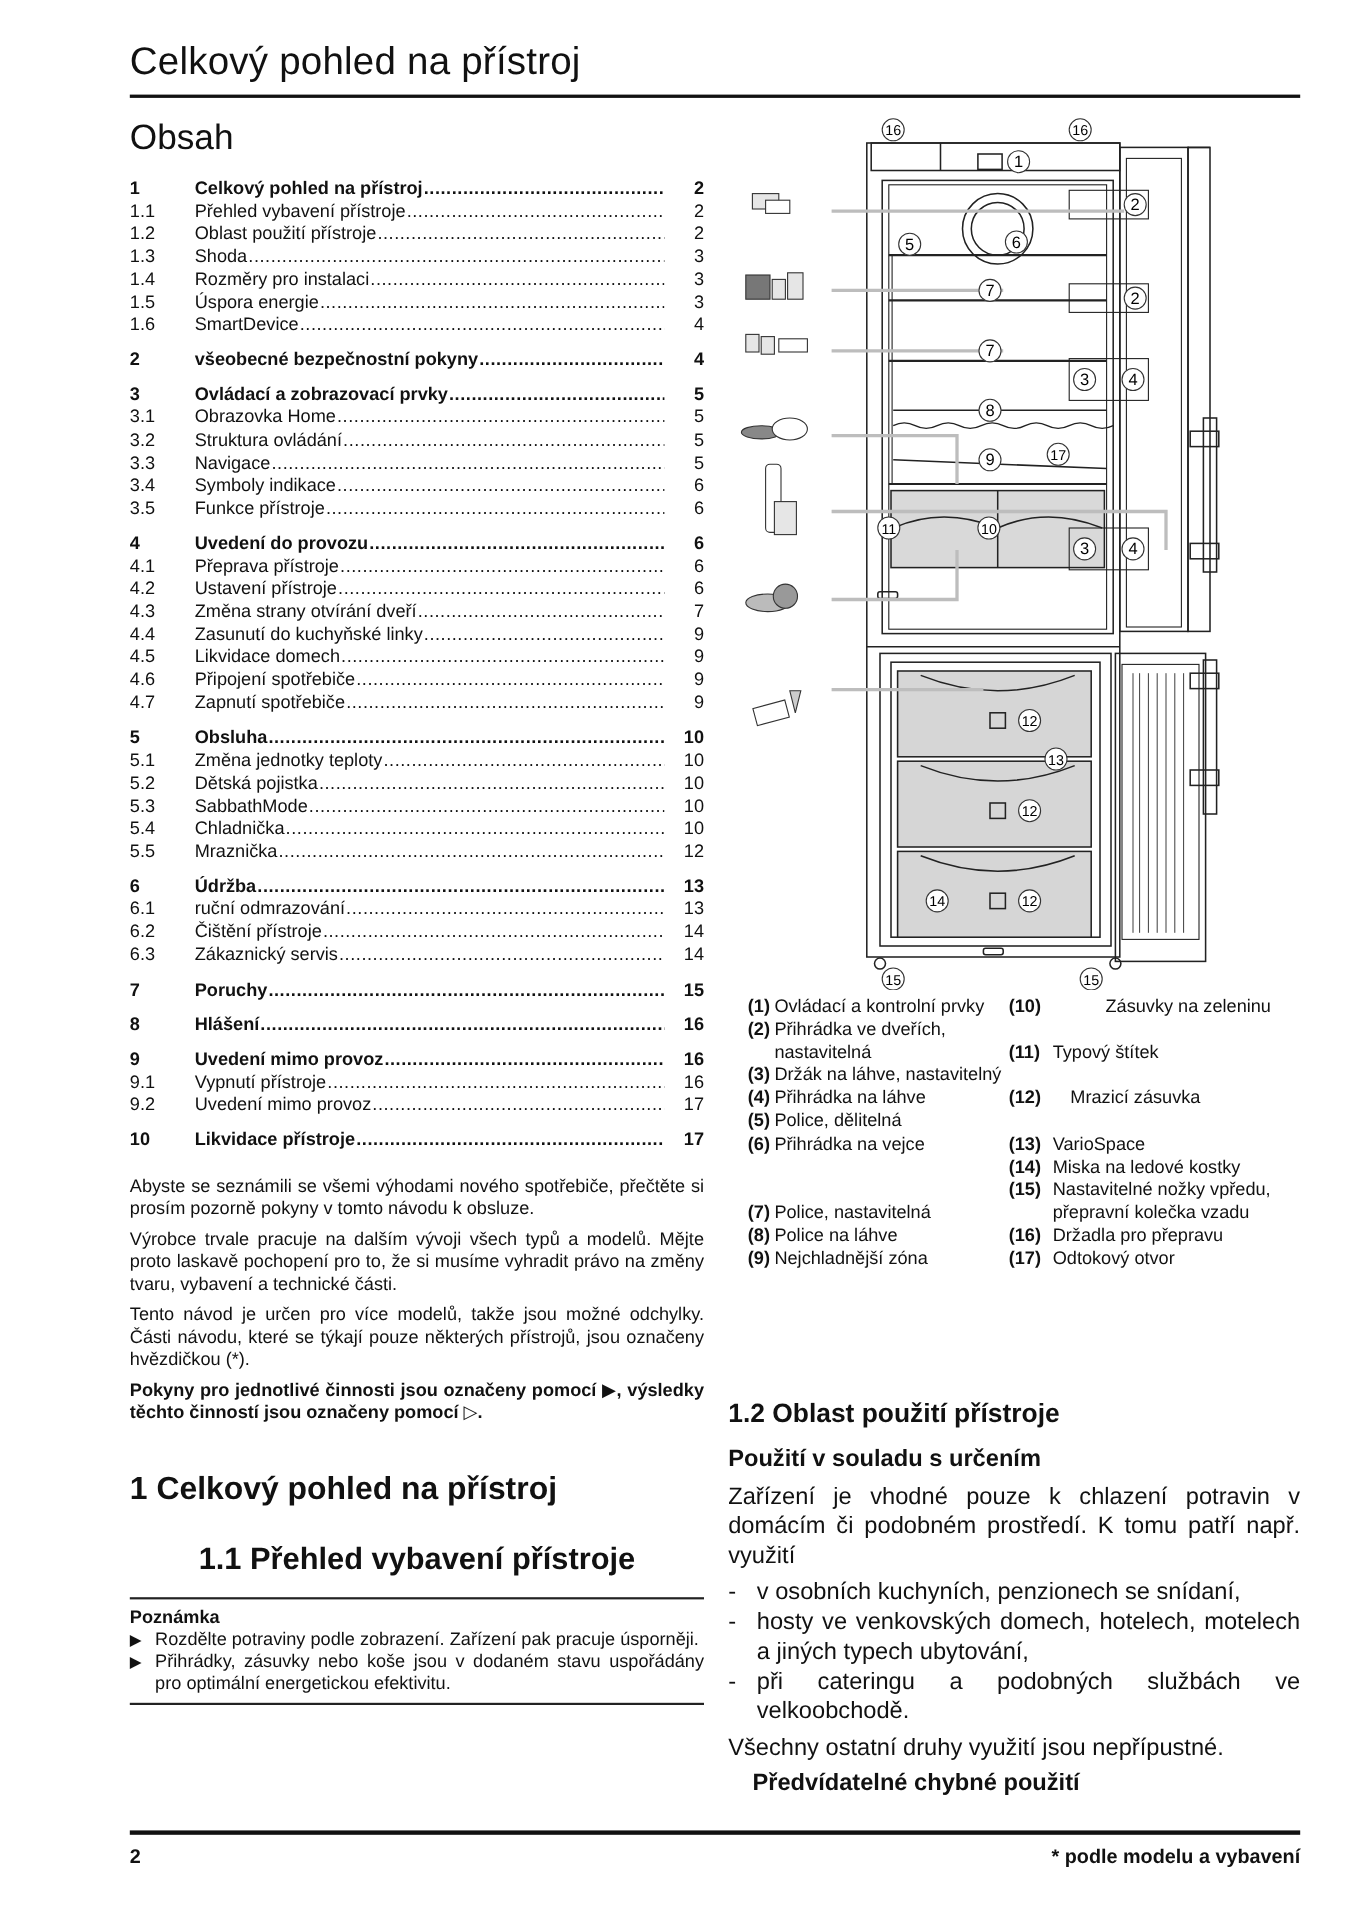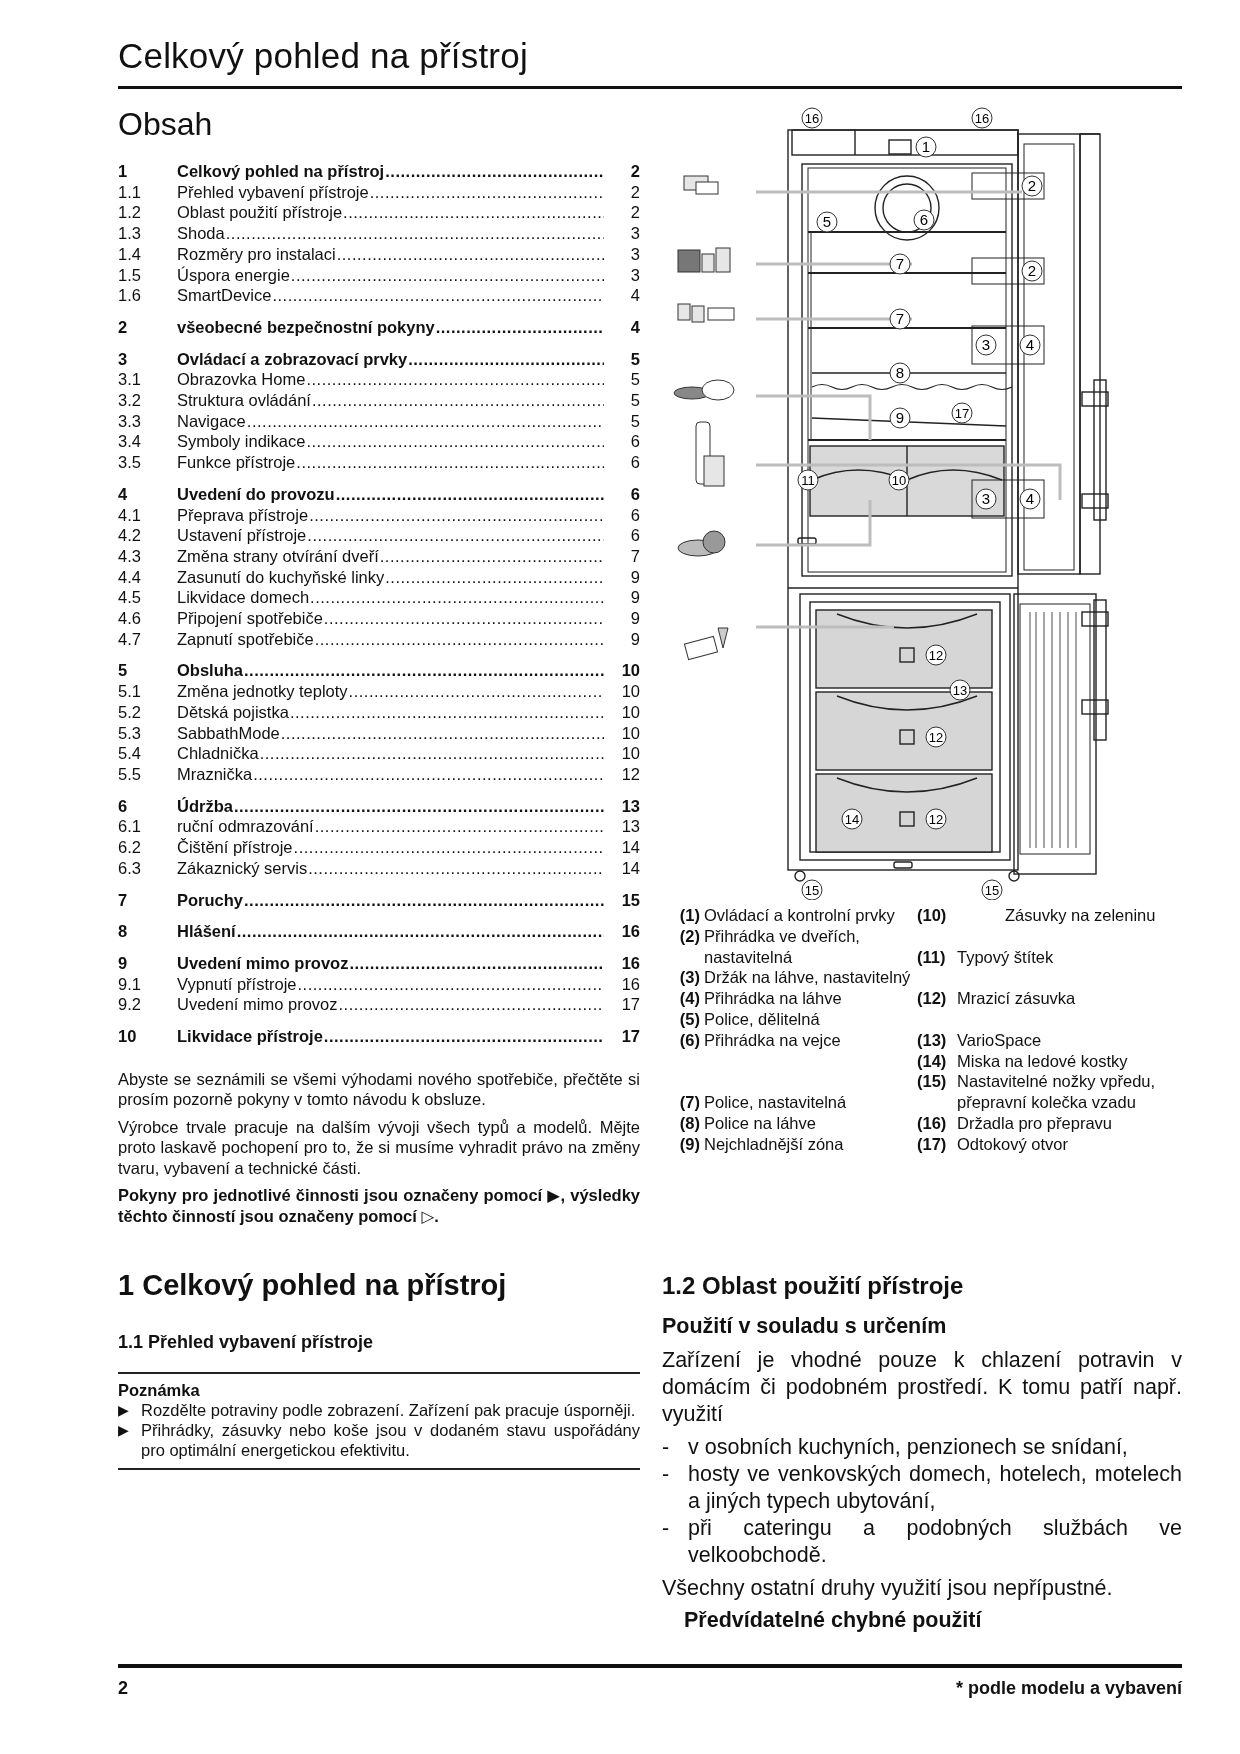--- a/index.html
+++ b/index.html
@@ -13,21 +13,21 @@
   .toc-row { display:flex; align-items:baseline; font-size:16.5px; line-height:20.7px; }
   .toc-row .num { width:59px; flex:none; }
   .toc-row .title { flex:none; white-space:nowrap; }
   .toc-row .dots { flex:1; overflow:hidden; white-space:nowrap; margin:0 10px 0 1px; }
   .toc-row .dots::after { content:"........................................................................................................................................"; letter-spacing:0.5px; }
   .toc-row .page { width:26px; flex:none; text-align:right; }
   .toc-row.bold { font-weight:bold; }
   .intro p { font-size:16.5px; line-height:20.5px; margin:0 0 7px 0; text-align:justify; }
   .intro p.bold { font-weight:bold; }
   .h1 { font-size:29px; font-weight:bold; margin:43px 0 0 0; }
-  .h2 { font-size:18px; font-weight:bold; margin:30px 0 0 0; }
+  .h2 { font-size:28px; font-weight:bold; margin:30px 0 0 0;text-align:center; }
   .note { border-top:2.5px solid #222; border-bottom:2.5px solid #222; margin-top:19px; padding:6px 0 8px 0; }
   .note-title { font-weight:bold; font-size:16.5px; line-height:20px; }
   .note-item { display:flex; font-size:16.5px; line-height:20px; text-align:justify; }
   .note-item .tri { width:23px; flex:none; font-size:14px; }
   .figure { position:absolute; left:662px; top:100px; width:520px; height:800px; }
   .legend { position:absolute; left:662px; top:905px; width:520px; font-size:16.5px; line-height:20.8px; }
   .fig-label { font-style:italic; margin-bottom:2px; }
   .legend-cols { display:flex; }
   .legend-col { width:50%; }
   .legend-col.first { width:255px; }
@@ -301,20 +301,21 @@
           <span class="title">Likvidace přístroje</span>
           <span class="dots"></span>
           <span class="page">17</span>
         </div>
       </div>
     </div>
 
   <div class="intro" style="margin-top:22px;">
     <p>Abyste se seznámili se všemi výhodami nového spotřebiče, přečtěte si prosím pozorně pokyny v tomto návodu k obsluze.</p>
     <p>Výrobce trvale pracuje na dalším vývoji všech typů a modelů. Mějte proto laskavě pochopení pro to, že si musíme vyhradit právo na změny tvaru, vybavení a technické části.</p>
+    <p>Tento návod je určen pro více modelů, takže jsou možné odchylky. Části návodu, které se týkají pouze některých přístrojů, jsou označeny hvězdičkou (*).</p>
     <p class="bold">Pokyny pro jednotlivé činnosti jsou označeny pomocí ▶, výsledky těchto činností jsou označeny pomocí ▷.</p>
   </div>
 
   <div class="h1">1 Celkový pohled na přístroj</div>
   <div class="h2">1.1 Přehled vybavení přístroje</div>
 
   <div class="note">
     <div class="note-title">Poznámka</div>
     <div class="note-item">
       <span class="tri">▶</span>
@@ -599,21 +600,21 @@
       </div>
     <div class="legend-col second" id="legend-right">
         <div class="legend-item" style="height: 41.6px; gap: 48px;">
           <span class="n">(10)</span>
           <span>Zásuvky na zeleninu</span>
         </div>
         <div class="legend-item" style="height: 41.6px;">
           <span class="n">(11)</span>
           <span>Typový štítek</span>
         </div>
-        <div class="legend-item" style="height: 41.6px;">
+        <div class="legend-item" style="height: 41.6px; gap: 16px;">
           <span class="n">(12)</span>
           <span>Mrazicí zásuvka</span>
         </div>
         <div class="legend-item">
           <span class="n">(13)</span>
           <span>VarioSpace</span>
         </div>
         <div class="legend-item">
           <span class="n">(14)</span>
           <span>Miska na ledové kostky</span>

